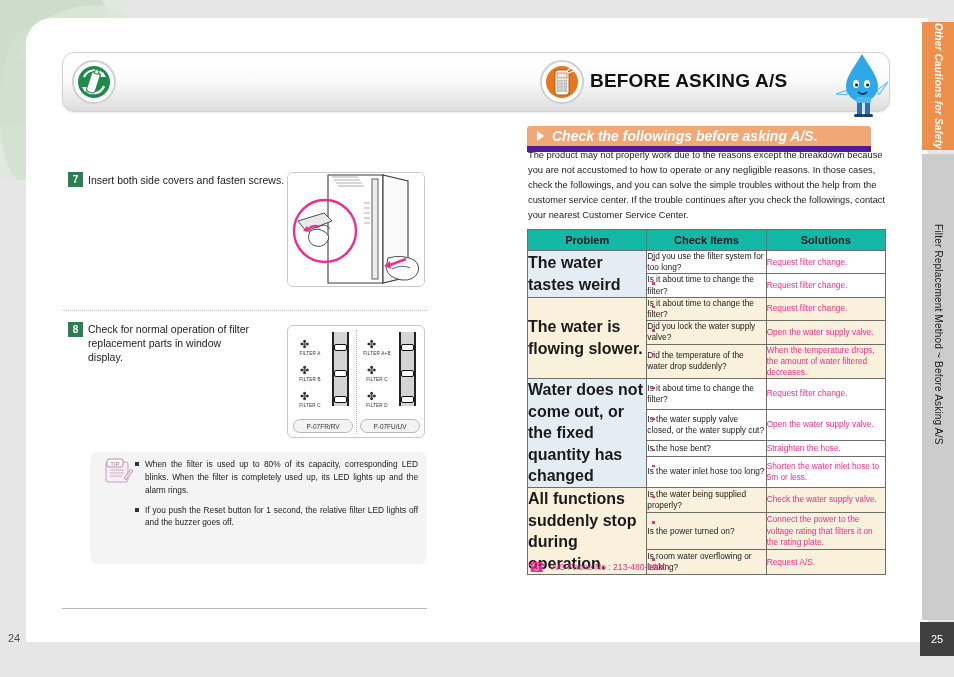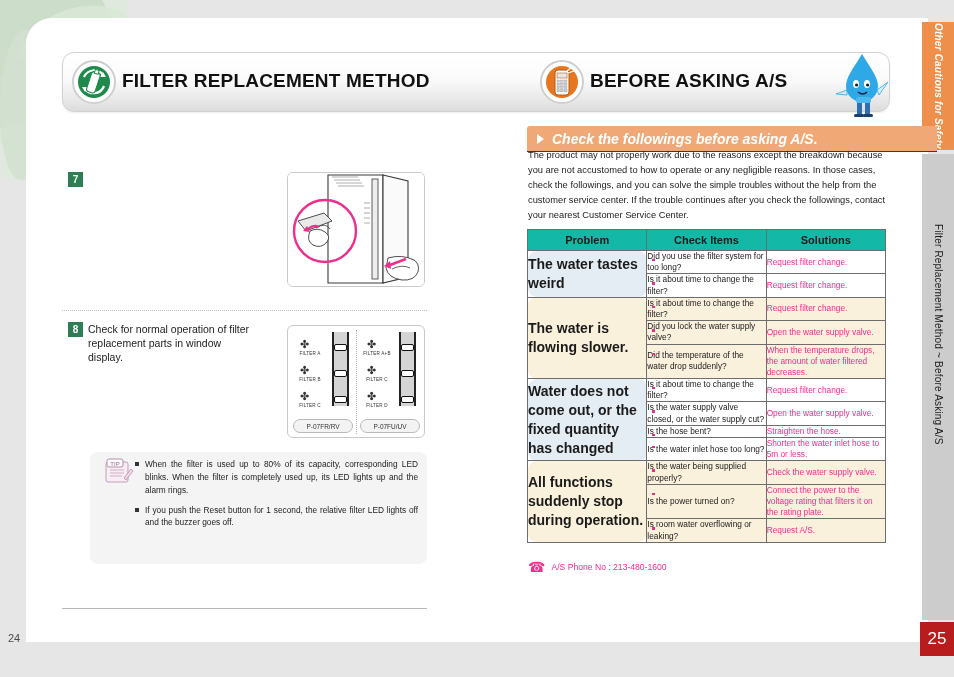--- a/index.html
+++ b/index.html
@@ -57,22 +57,22 @@
   }
 
   
   .page-num-left {
     position: absolute; left: 8px; top: 632px;
     font-size: 11px; color: #4a4a4a;
   }
   .page-num-right {
     position: absolute; left: 920px; top: 622px;
     width: 34px; height: 34px;
-    background: #b91c1c; color: #ffffff;
-    font-size: 17px;
+    background: #404040; color: #ffffff;
+    font-size: 11px;
     display: flex; align-items: center; justify-content: center;
   }
 
   
   .vtab {
     position: absolute;
     left: 922px;
     width: 32px;
     writing-mode: vertical-rl;
     text-orientation: mixed;
@@ -155,23 +155,23 @@
     border-top: 5px solid transparent;
     border-bottom: 5px solid transparent;
     margin-right: 8px;
   }
   .sec-left {
     left: 62px; top: 134px; width: 365px;
     background: #8ebd8f;
     border-bottom: 2px solid #2c2c2c;
   }
   .sec-right {
-    left: 527px; top: 126px; width: 410px;
+    left: 527px; top: 126px; width: 344px;
     background: #f0a876;
-    border-bottom: 1px solid #4c1d95;
+    border-bottom: 6px solid #4c1d95;
   }
 
   
   .step-num {
     position: absolute;
     width: 15px; height: 15px;
     background: #2f7d55;
     color: #ffffff;
     font-size: 10px; font-weight: bold;
     display: flex; align-items: center; justify-content: center;
@@ -324,27 +324,26 @@
   }
   table.trouble th {
     background: #14b8a6;
     color: #1a1a1a;
     font-size: 11px;
     font-weight: bold;
     height: 21px;
     text-align: center;
   }
   td.problem {
-    font-size: 14px;
+    font-size: 16px;
     font-weight: bold;
     color: #1a1a1a;
     padding: 4px 6px;
     line-height: 1.35;
     width: 78px;
-    border-radius: 9px;
   }
   td.check {
     font-size: 8.3px;
     color: #1a1a1a;
     padding: 4px 5px 4px 12px;
     line-height: 1.35;
     position: relative;
     width: 158px;
   }
   td.check::before {
@@ -416,21 +415,20 @@
     <svg width="38" height="38" viewBox="0 0 38 38">
       <circle cx="19" cy="19" r="16" fill="#1f8a4c"></circle>
       <path d="M9 14 a11 11 0 0 1 19 -2" stroke="#ffffff" stroke-width="2.2" fill="none"></path>
       <path d="M29 23 a11 11 0 0 1 -19 3" stroke="#ffffff" stroke-width="2.2" fill="none"></path>
       <polygon points="28,9 31,14 25,14" fill="#ffffff"></polygon>
       <polygon points="10,29 7,24 13,24" fill="#ffffff"></polygon>
       <rect x="14" y="9" width="9" height="21" rx="3" fill="#ffffff" stroke="#1f8a4c" stroke-width="1.1" transform="rotate(18 19 19)"></rect>
       <rect x="16.5" y="6.5" width="4" height="4" fill="#ffffff" stroke="#1f8a4c" stroke-width="1" transform="rotate(18 19 19)"></rect>
     </svg>
   </div>
-  <div class="banner-title title-left">FILTER REPLACEMENT METHOD</div>
 
   <div class="round-icon icon-orange">
     <svg width="38" height="38" viewBox="0 0 38 38">
       <circle cx="19" cy="19" r="16" fill="#e8761f"></circle>
       <rect x="12" y="7" width="14" height="25" rx="3" fill="#ffffff" stroke="#b35b12" stroke-width="1"></rect>
       <rect x="14" y="10" width="10" height="5" fill="#e8e8e8" stroke="#b35b12" stroke-width=".6"></rect>
       <g fill="#cfcfcf" stroke="#9a9a9a" stroke-width=".4">
         <rect x="14" y="17" width="2.6" height="2.2"></rect>
           <rect x="17.7" y="17" width="2.6" height="2.2"></rect>
           <rect x="21.4" y="17" width="2.6" height="2.2"></rect>
@@ -462,20 +460,21 @@
       <rect x="23" y="49" width="5" height="15" fill="#2f6fb0"></rect>
       <rect x="31" y="49" width="5" height="15" fill="#2f6fb0"></rect>
       <rect x="20" y="62" width="10" height="3" rx="1.5" fill="#17406e"></rect>
       <rect x="29" y="62" width="10" height="3" rx="1.5" fill="#17406e"></rect>
       <rect x="22" y="45" width="15" height="6" rx="2" fill="#4bb8ef"></rect>
     </svg>
   </div>
 
 
   <div class="step-num step7-num">7</div>
+  <div class="step-text step7-text">Insert both side covers and fasten screws.</div>
 
   <div class="illus illus7">
     <svg width="136" height="113" viewBox="0 0 136 113">
       <rect x="0" y="0" width="136" height="113" fill="#ffffff"></rect>
       <path d="M40 2 L40 110 L95 110 L95 2 Z" fill="#ffffff" stroke="#3a3a3a" stroke-width="1.1"></path>
       <path d="M95 2 L120 8 L120 104 L95 110 Z" fill="#fafafa" stroke="#3a3a3a" stroke-width="1.1"></path>
       <g stroke="#6a6a6a" stroke-width=".55">
         <path d="M44 4 L70 4"></path>
           <path d="M46 7 L72 7"></path>
           <path d="M48 10 L74 10"></path>

